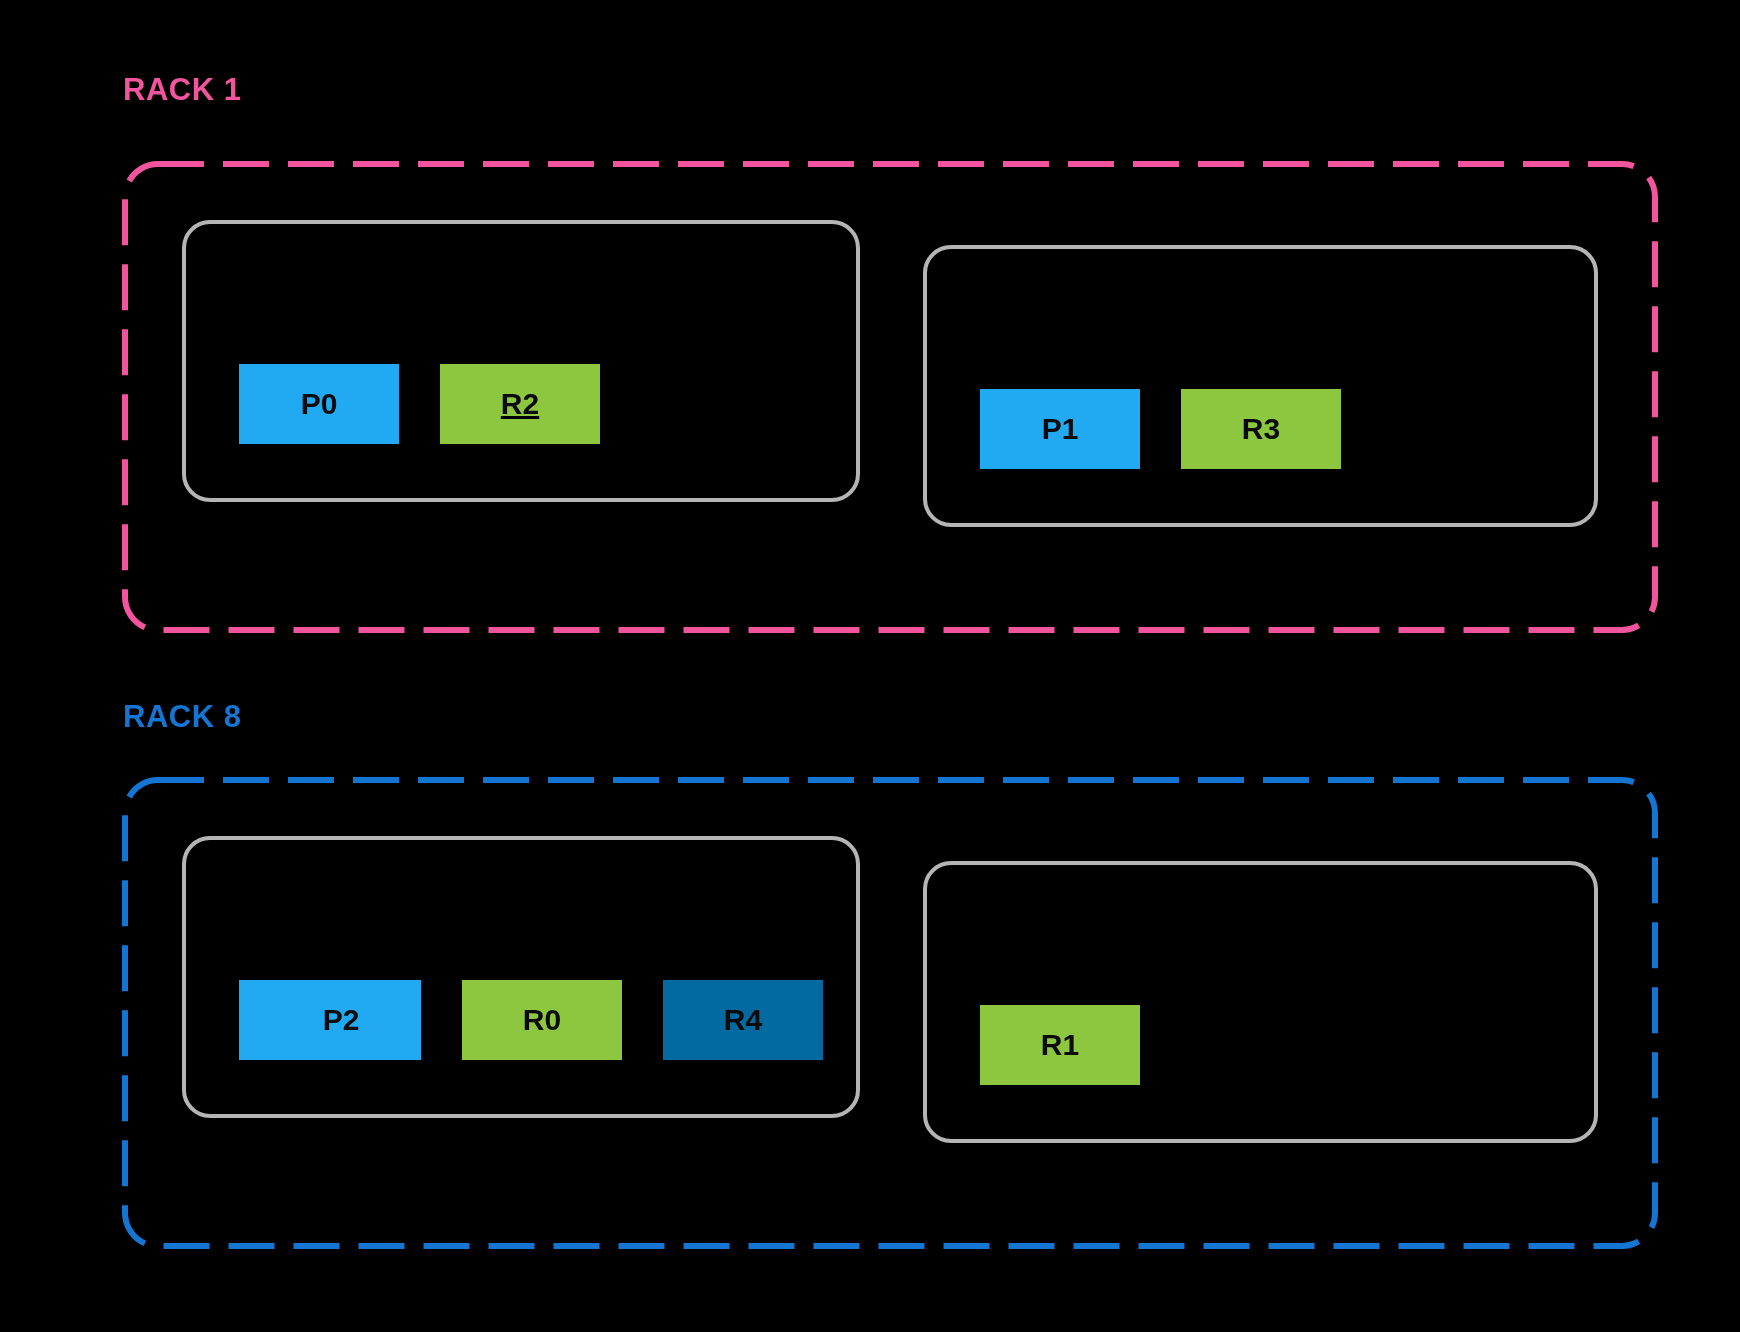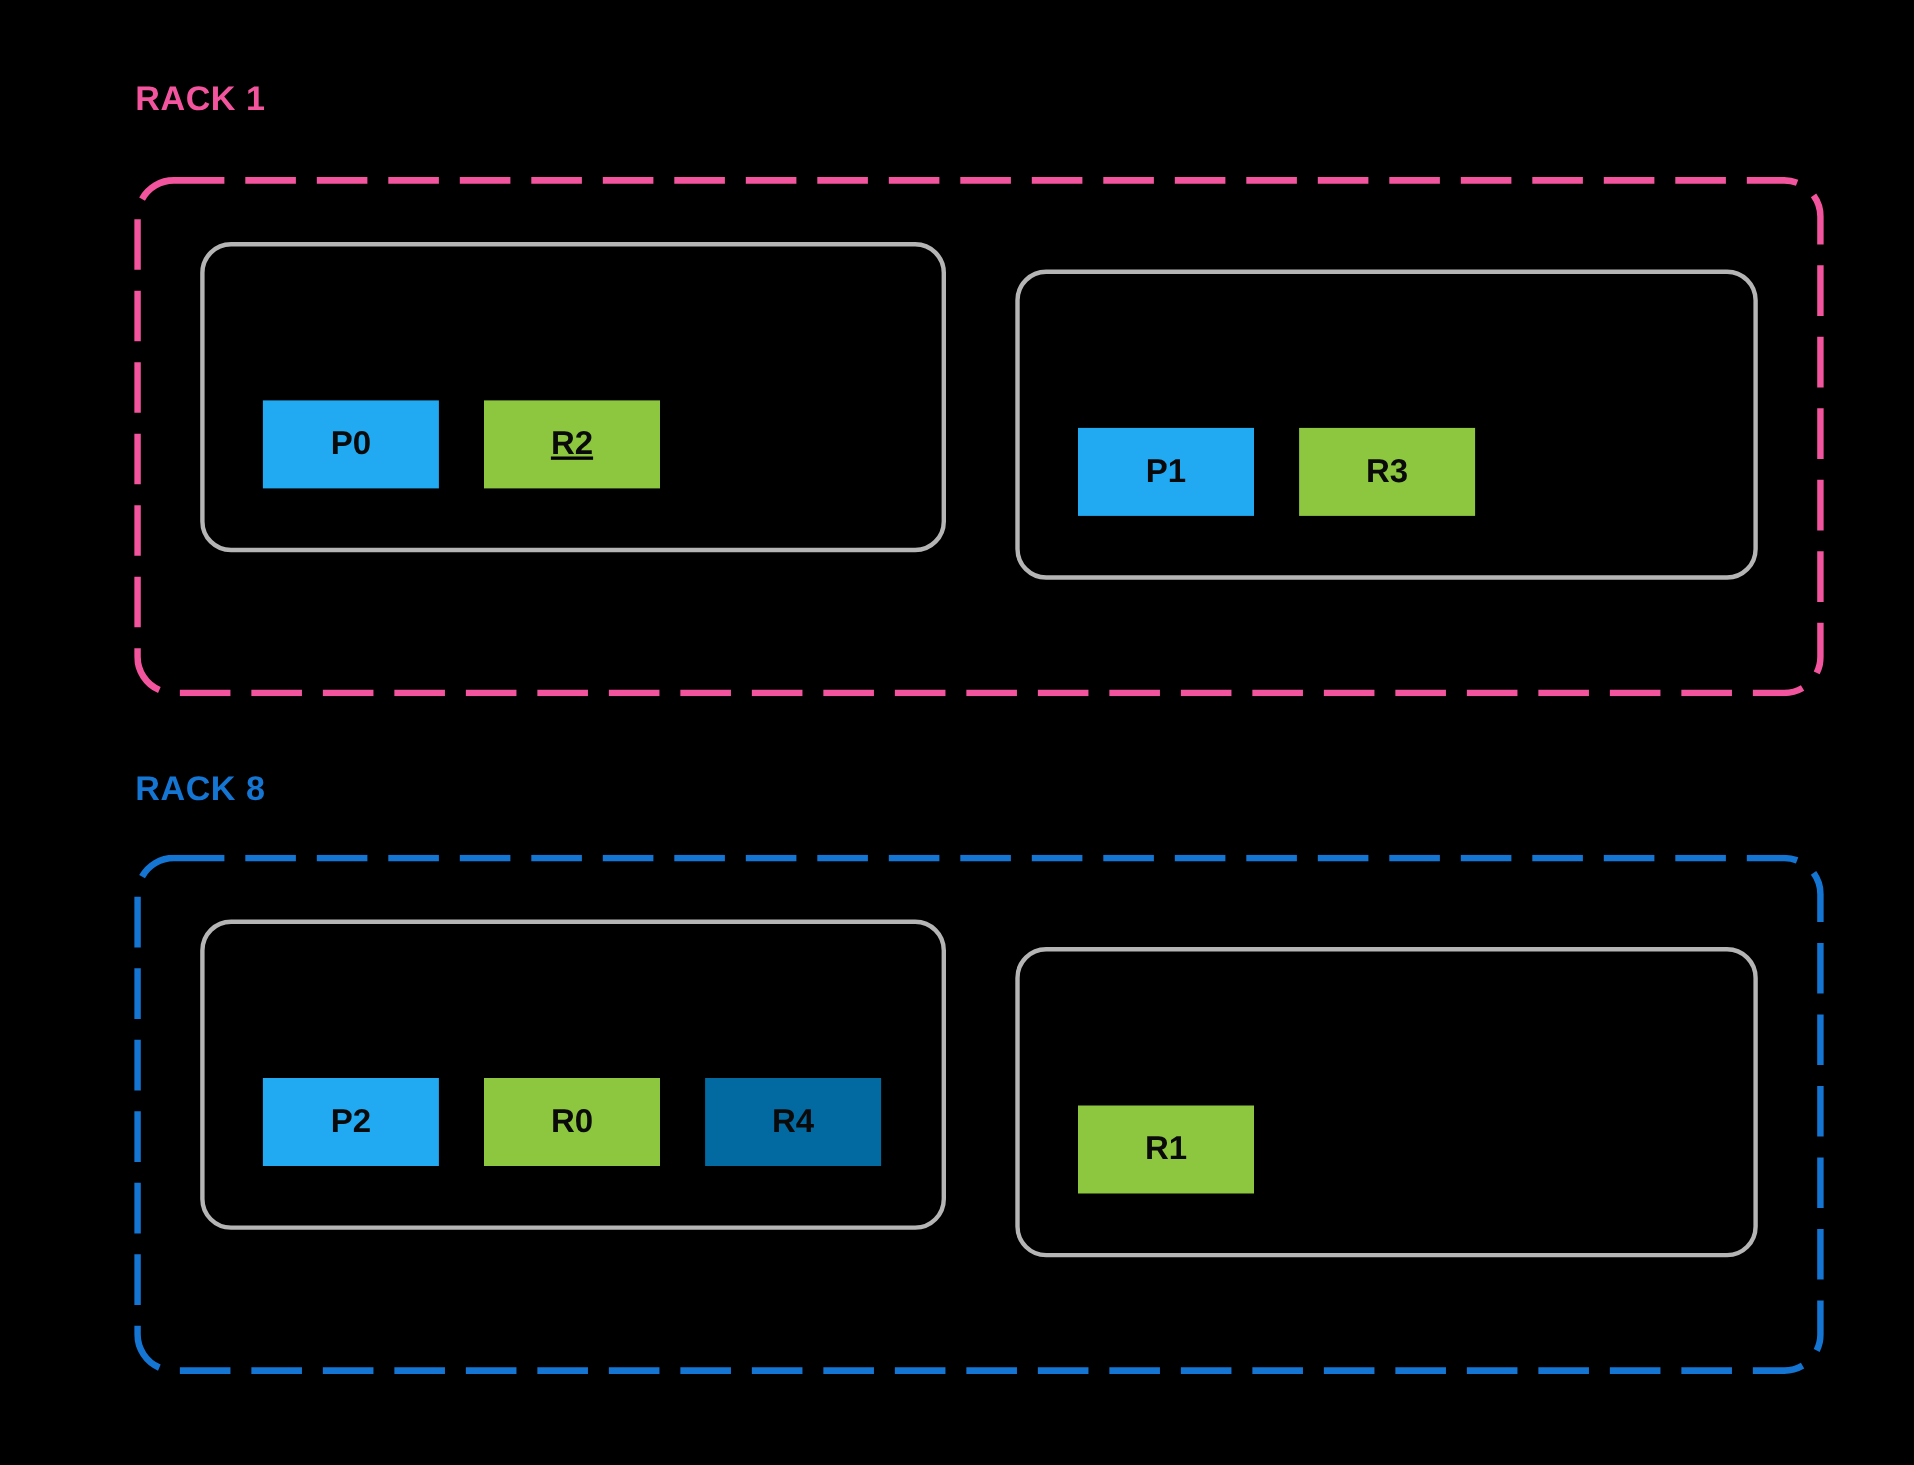--- a/index.html
+++ b/index.html
@@ -110,21 +110,21 @@
 
   <div class="rack-label r2" style="color: rgb(20, 117, 210);">RACK 8</div>
 
   <div class="boundary r2">
     <svg width="1536" height="472">
       <rect x="3" y="3" width="1530" height="466" rx="33" ry="33" fill="none" stroke-width="6" stroke-dasharray="46 19" stroke="#1475d2"></rect>
     </svg>
 
     <div class="host host-a">
       <div class="block-row">
-        <div class="block" style="background-color: rgb(33, 169, 242);">
+        <div class="block" style="background-color: rgb(33, 169, 242); padding-left: 22px;">
           <span class="block-label">P2</span>
         </div>
         <div class="block" style="background-color: rgb(141, 198, 63);">
           <span class="block-label">R0</span>
         </div>
         <div class="block" style="background-color: #0369a1;">
           <span class="block-label">R4</span>
         </div>
       </div>
     </div>

